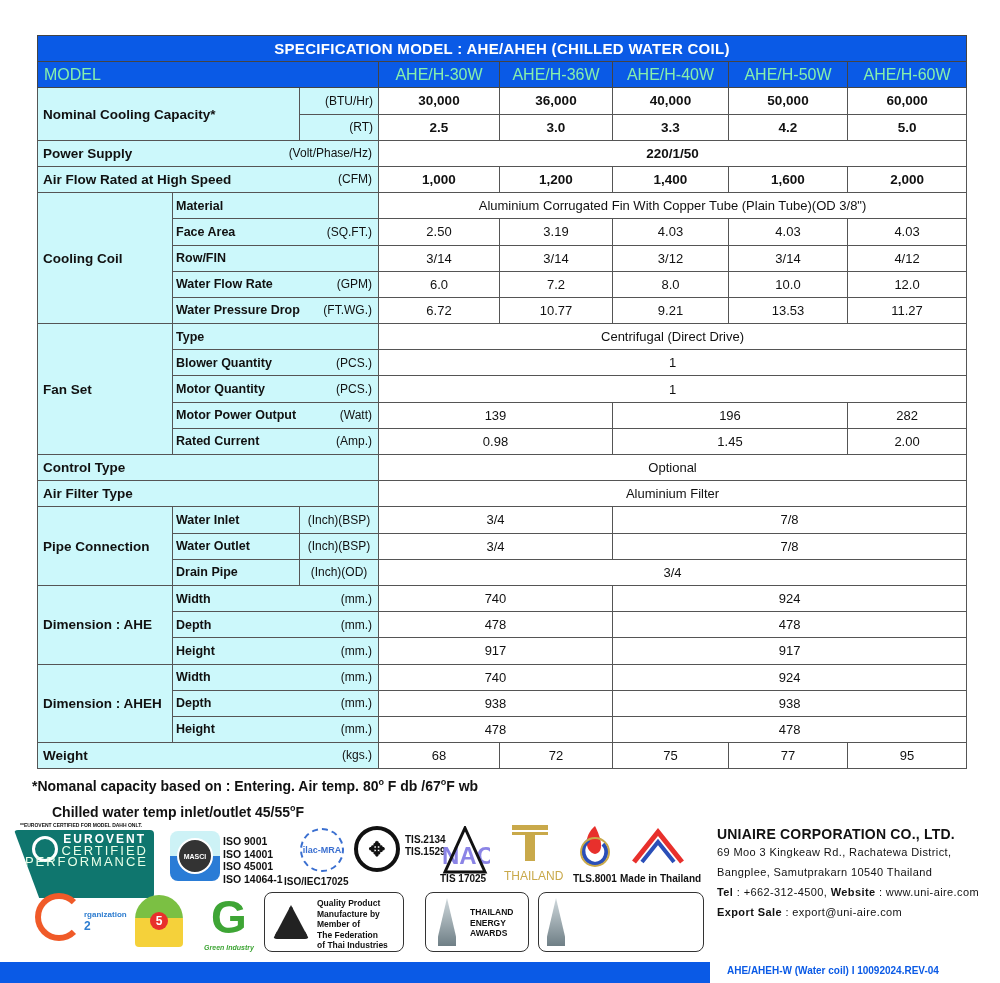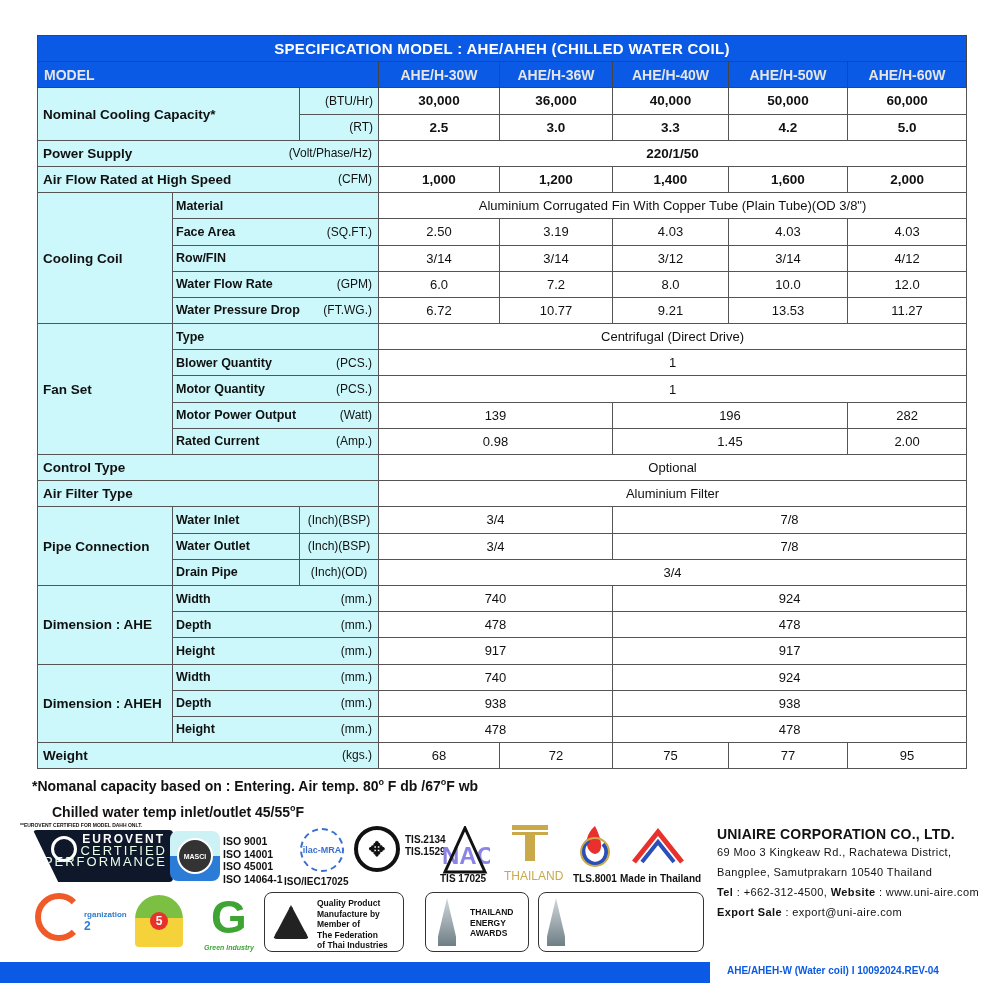--- a/index.html
+++ b/index.html
@@ -1,38 +1,38 @@
 <!DOCTYPE html>
 <html><head>
 <meta charset="utf-8">
 <style>
   * { box-sizing: border-box; margin: 0; padding: 0; }
   body { width: 1000px; height: 983px; background: #ffffff; font-family: "Liberation Sans", sans-serif; color: #111; position: relative; overflow: hidden; }
   #spec { position: absolute; left: 37px; top: 35px; width: 929px; border-collapse: collapse; table-layout: fixed; font-size: 13px; }
   #spec td { border: 1px solid #555; height: 26.2px; padding: 0 4px; white-space: nowrap; vertical-align: middle; }
   #spec td.title { background: #0a5ae6; color: #fff; font-weight: bold; text-align: center; font-size: 15px; letter-spacing: 0.3px; border-color: #444; }
-  #spec td.hdr { background: #0a5ae6; color: #e5e5e5; font-weight: bold; font-size: 14px; text-align: center; border-color: #444; }
+  #spec td.hdr { background: #0a5ae6; color: #86efac; font-weight: normal; font-size: 16px; text-align: center; border-color: #444; }
   #spec td.hdr.left { text-align: left; padding-left: 6px; }
   #spec td.lbl { background: #ccf8fb; font-weight: bold; font-size: 13.5px; padding-left: 5px; }
   #spec td.lbl2 { background: #ccf8fb; font-weight: bold; font-size: 12.5px; padding-left: 3px; }
   #spec td.unit { background: #ccf8fb; font-size: 12px; text-align: right; padding-right: 5px; }
   #spec td.unitc { background: #ccf8fb; font-size: 12px; text-align: center; }
   .lbl2 .u { float: right; font-weight: normal; font-size: 12px; padding-right: 2px; }
   .lblrow .u { float: right; font-weight: normal; font-size: 12px; padding-right: 2px; }
   #spec td.v { text-align: center; font-size: 13px; background: #fff; }
   #spec td.vb { text-align: center; font-size: 13.5px; font-weight: bold; background: #fff; }
   .notes { position: absolute; left: 32px; top: 771px; font-weight: bold; font-size: 14px; line-height: 22px; }
   .notes div:nth-child(2) { padding-left: 20px; }
   sup { font-size: 9px; }
 
   .logos { position: absolute; left: 10px; top: 818px; width: 690px; height: 140px; }
   .logo { position: absolute; display: flex; align-items: center; justify-content: center; }
   .cap { position: absolute; font-weight: bold; font-size: 10px; color: #111; white-space: nowrap; }
   .eurovent-note { position: absolute; left: 10px; top: 4px; font-size: 5px; font-weight: bold; }
-  .eurovent { left: 23px; top: 12px; width: 140px; height: 52px; background: #0f172a; clip-path: polygon(0 0,100% 0,100% 100%,18% 100%); border-radius: 4px; color: #fff; }
+  .eurovent { left: 4px; top: 12px; width: 140px; height: 68px; background: #0f766e; clip-path: polygon(0 0,100% 0,100% 100%,18% 100%); border-radius: 4px; color: #fff; }
   .eurovent .t { position: absolute; right: 8px; top: 3px; font-size: 12px; font-weight: bold; letter-spacing: 2px; text-align: right; line-height: 12px; }
   .eurovent .t2 { position: absolute; right: 6px; top: 15px; font-size: 13px; letter-spacing: 2px; color: #e8ffe8; line-height: 11px; text-align: right;}
   .eurovent .circ { position: absolute; left: 18px; top: 6px; width: 26px; height: 26px; border: 3px solid #fff; border-radius: 50%; }
   .masci { left: 160px; top: 13px; width: 50px; height: 50px; border-radius: 8px; background: linear-gradient(#cdf2f6 50%, #2a7cd6 50%); }
   .masci .g { width: 36px; height: 36px; border-radius: 50%; background: #333; border: 2px solid #fff; color:#fff; font-size:7px; font-weight:bold; display:flex; align-items:center; justify-content:center; }
   .isolist { position: absolute; left: 213px; top: 17px; font-weight: bold; font-size: 10.5px; line-height: 12.5px; }
   .ilac { left: 290px; top: 10px; width: 44px; height: 44px; border-radius: 50%; border: 2px dashed #3a6fd0; color: #3a6fd0; font-size: 9px; font-weight: bold; }
   .tis { left: 344px; top: 8px; width: 46px; height: 46px; border-radius: 50%; border: 4px solid #111; font-size: 20px; font-weight: bold; }
   .nac { left: 430px; top: 8px; width: 50px; height: 48px; text-align: center; }
   .tt { left: 500px; top: 4px; width: 40px; height: 40px; }

